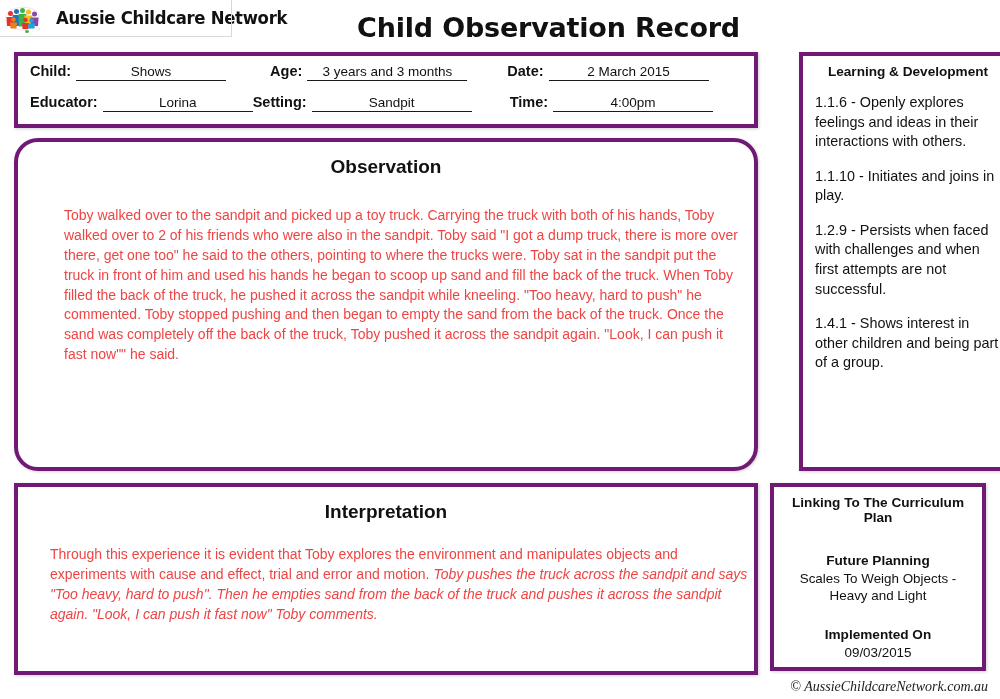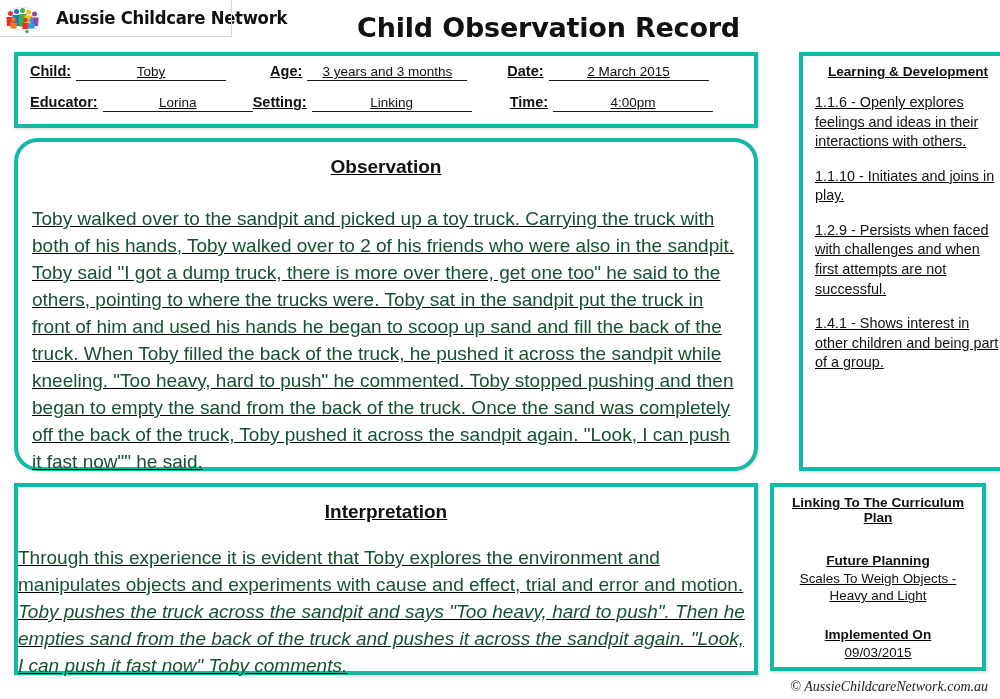--- a/index.html
+++ b/index.html
@@ -64,23 +64,22 @@
     font-size: 27px;
     font-weight: 700;
     color: #111111;
     letter-spacing: -0.2px;
   }
 
   
   .box {
     position: absolute;
     background: #ffffff;
-    border: 4px solid #14b8a6;
+    border: 4px solid #701a75;
     box-shadow: 1px 1px 3px rgba(0,0,0,0.18);
-    text-decoration: underline;
   }
 
   
   #info-box {
     left: 14px; top: 52px;
     width: 744px; height: 76px;
     padding: 7px 10px 6px 12px;
   }
   .info-row {
     display: flex;
@@ -126,26 +125,27 @@
   }
   .section-title {
     text-align: center;
     font-size: 19px;
     font-weight: 700;
     color: #111;
     margin: 4px 0 0 0;
     font-family: "Liberation Sans", sans-serif;
   }
   .body-text {
-    font-size: 19px;
+    font-size: 14px;
     line-height: 1.42;
-    color: #14532d;
+    color: #ef4444;
     margin-top: 28px;
     text-align: left;
     font-family: "Liberation Sans", sans-serif;
+    margin-left: 32px;
   }
   #interpretation-box .body-text { margin-top: 22px; }
   .body-text .ital { font-style: italic; }
 
   
   #learning-box {
     left: 799px; top: 52px;
     width: 216px; height: 419px;
     padding: 8px 10px 8px 12px;
   }
@@ -239,39 +239,39 @@
   </div>
   <div class="logo-rule"></div>
   <div class="logo-rule-v"></div>
 
   <div class="main-title">Child Observation Record</div>
 
   <div class="box" id="info-box">
     <div class="info-row">
       <div class="fld">
         <span class="fld-label">Child:</span>
-        <span class="fld-value w-child">Toby</span>
+        <span class="fld-value w-child">Shows</span>
       </div>
       <div class="fld" style="margin-left:44px;">
         <span class="fld-label">Age:</span>
         <span class="fld-value w-age">3 years and 3 months</span>
       </div>
       <div class="fld" style="margin-left:40px;">
         <span class="fld-label">Date:</span>
         <span class="fld-value w-date">2 March 2015</span>
       </div>
     </div>
     <div class="info-row">
       <div class="fld">
         <span class="fld-label">Educator:</span>
         <span class="fld-value w-child">Lorina</span>
       </div>
       <div class="fld" style="margin-left:0;">
         <span class="fld-label">Setting:</span>
-        <span class="fld-value w-age">Linking</span>
+        <span class="fld-value w-age">Sandpit</span>
       </div>
       <div class="fld" style="margin-left:38px;">
         <span class="fld-label">Time:</span>
         <span class="fld-value w-date">4:00pm</span>
       </div>
     </div>
   </div>
 
   <div class="box" id="observation-box">
     <div class="section-title">Observation</div>

